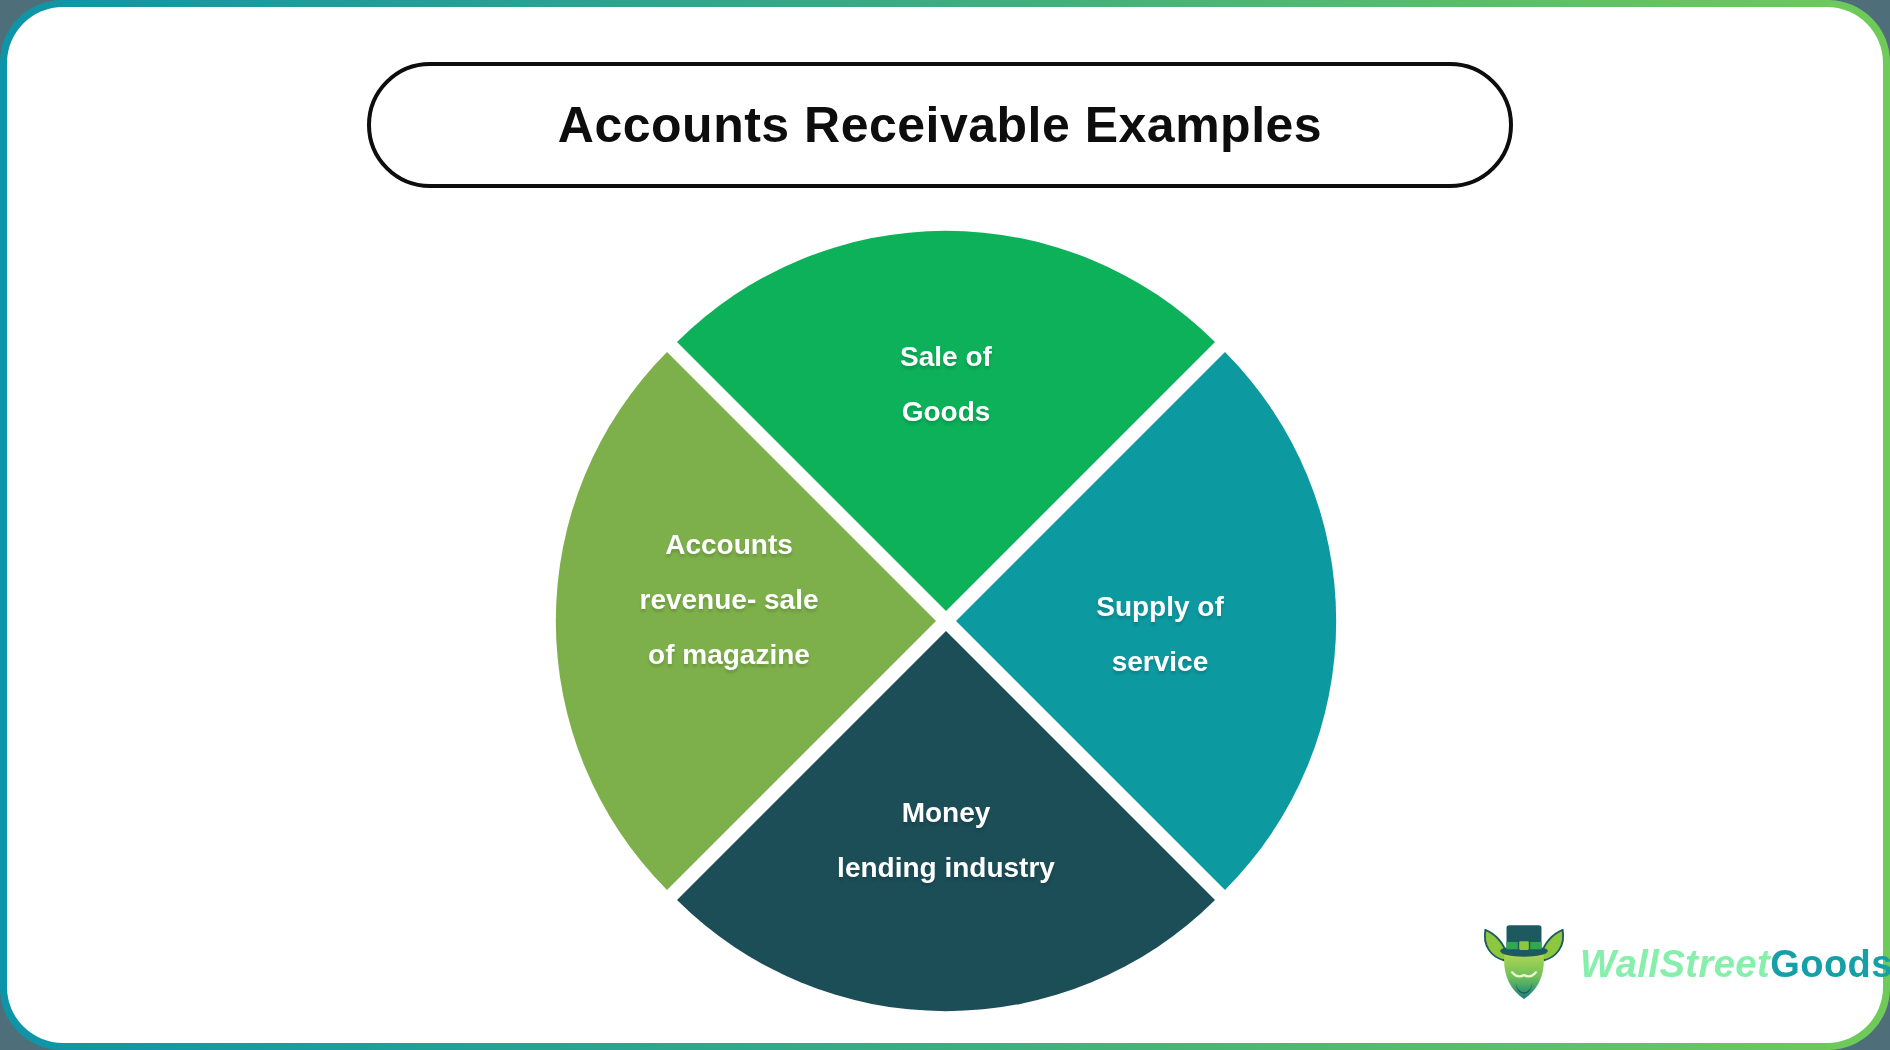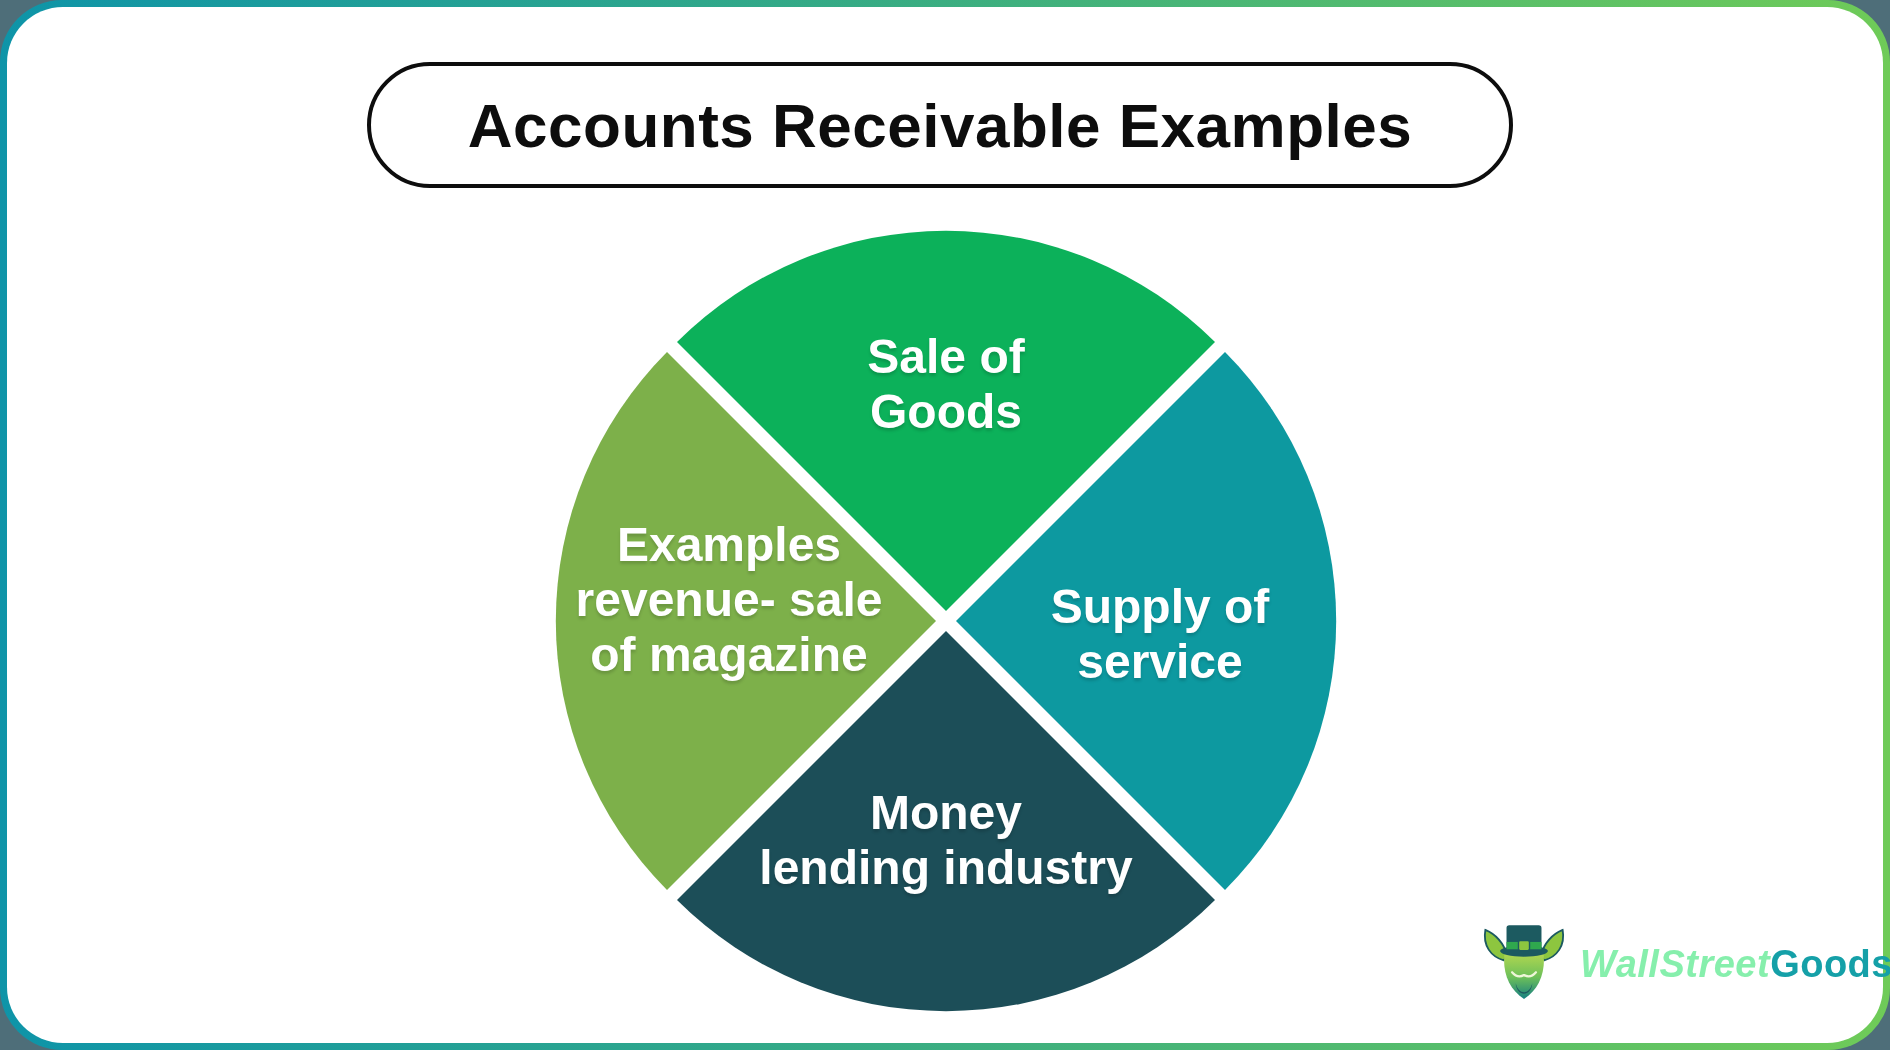--- a/index.html
+++ b/index.html
@@ -21,35 +21,35 @@
   }
   .title-box {
     position: absolute;
     left: 367px; top: 62px;
     width: 1146px; height: 126px;
     border: 4px solid #0d0d0d;
     border-radius: 63px;
     display: flex; align-items: center; justify-content: center;
   }
   .title-text {
-    font-size: 62px;
+    font-size: 50px;
     font-weight: bold;
     color: #0d0d0d;
     letter-spacing: 0.5px;
     white-space: nowrap;
   }
   svg.pie {
     position: absolute; left: 0; top: 0;
     width: 1890px; height: 1050px;
   }
   .slice-label {
     position: absolute;
     color: #ffffff;
     font-weight: bold;
-    font-size: 48px;
+    font-size: 28px;
     line-height: 55px;
     text-align: center;
     white-space: pre-line;
     text-shadow: 0 3px 3px rgba(0,0,0,0.15);
   }
   .label-sale     { left: 746px; top: 329px; width: 400px; }
   .label-supply   { left: 960px; top: 556px; width: 400px; margin-top: 23px; }
   .label-money    { left: 696px; top: 785px; width: 500px; }
   .label-deferred { left: 509px; top: 517px; width: 440px; }
   .logo {
@@ -85,21 +85,21 @@
   <path d="M 946 631 L 1215 900 A 381 381 0 0 1 677 900 Z" fill="#1c4e58"></path>
   <path d="M 936 621 L 667 890 A 381 381 0 0 1 667 352 Z" fill="#7db04a"></path>
 </svg>
 
 <div class="slice-label label-sale">Sale of
 Goods</div>
 <div class="slice-label label-supply">Supply of
 service</div>
 <div class="slice-label label-money">Money
 lending industry</div>
-<div class="slice-label label-deferred">Examples
+<div class="slice-label label-deferred">Accounts
 revenue- sale
 of magazine</div>
 
 <div class="logo">
   <svg class="logo-icon" viewBox="0 0 100 100" xmlns="http://www.w3.org/2000/svg">
     <defs>
       <linearGradient id="faceGrad" x1="0" y1="0" x2="0" y2="1">
         <stop offset="0%" stop-color="#b8d94e"></stop>
         <stop offset="55%" stop-color="#6cbf5a"></stop>
         <stop offset="100%" stop-color="#157f80"></stop>

